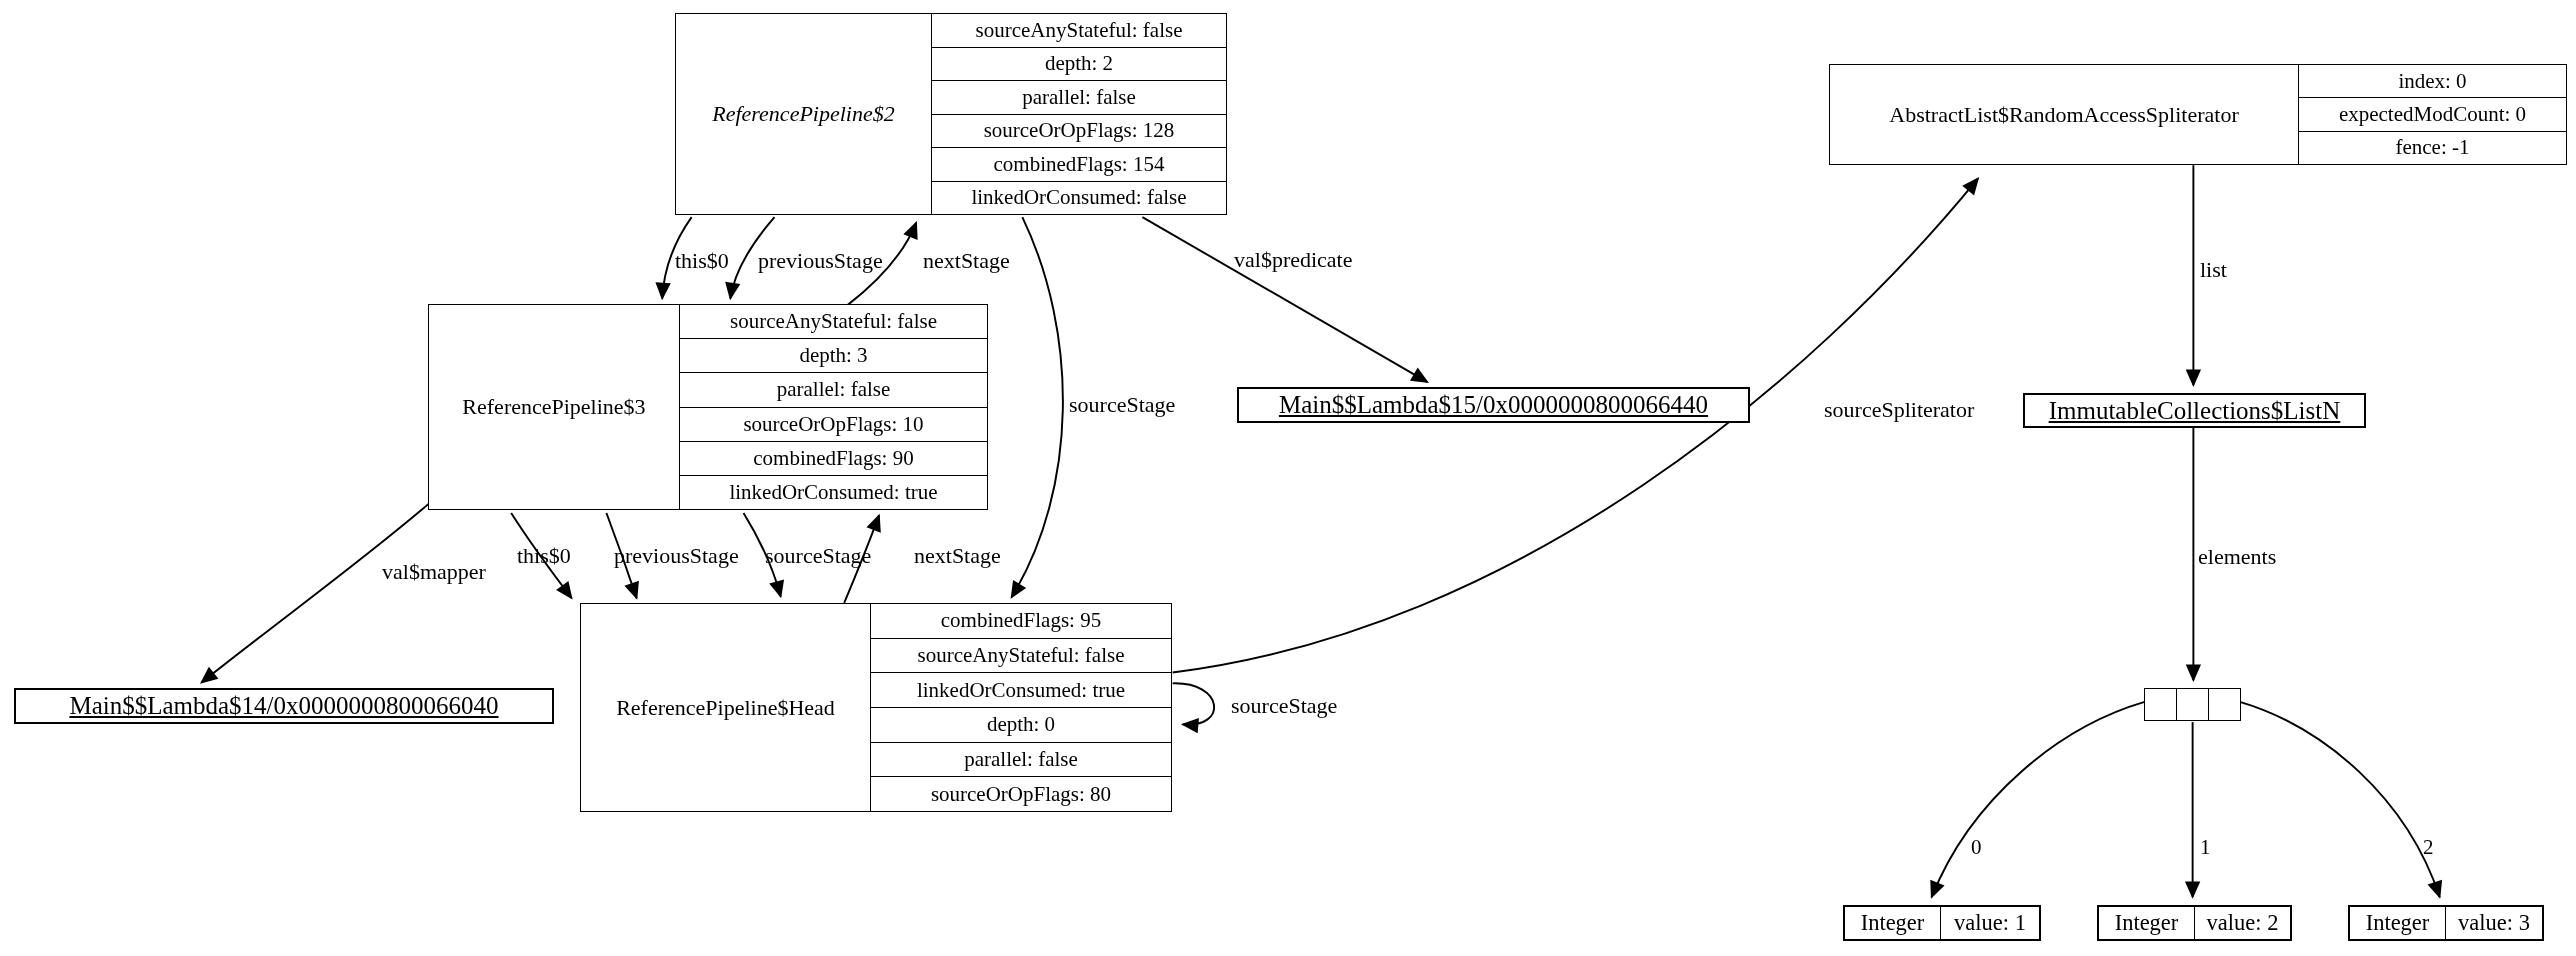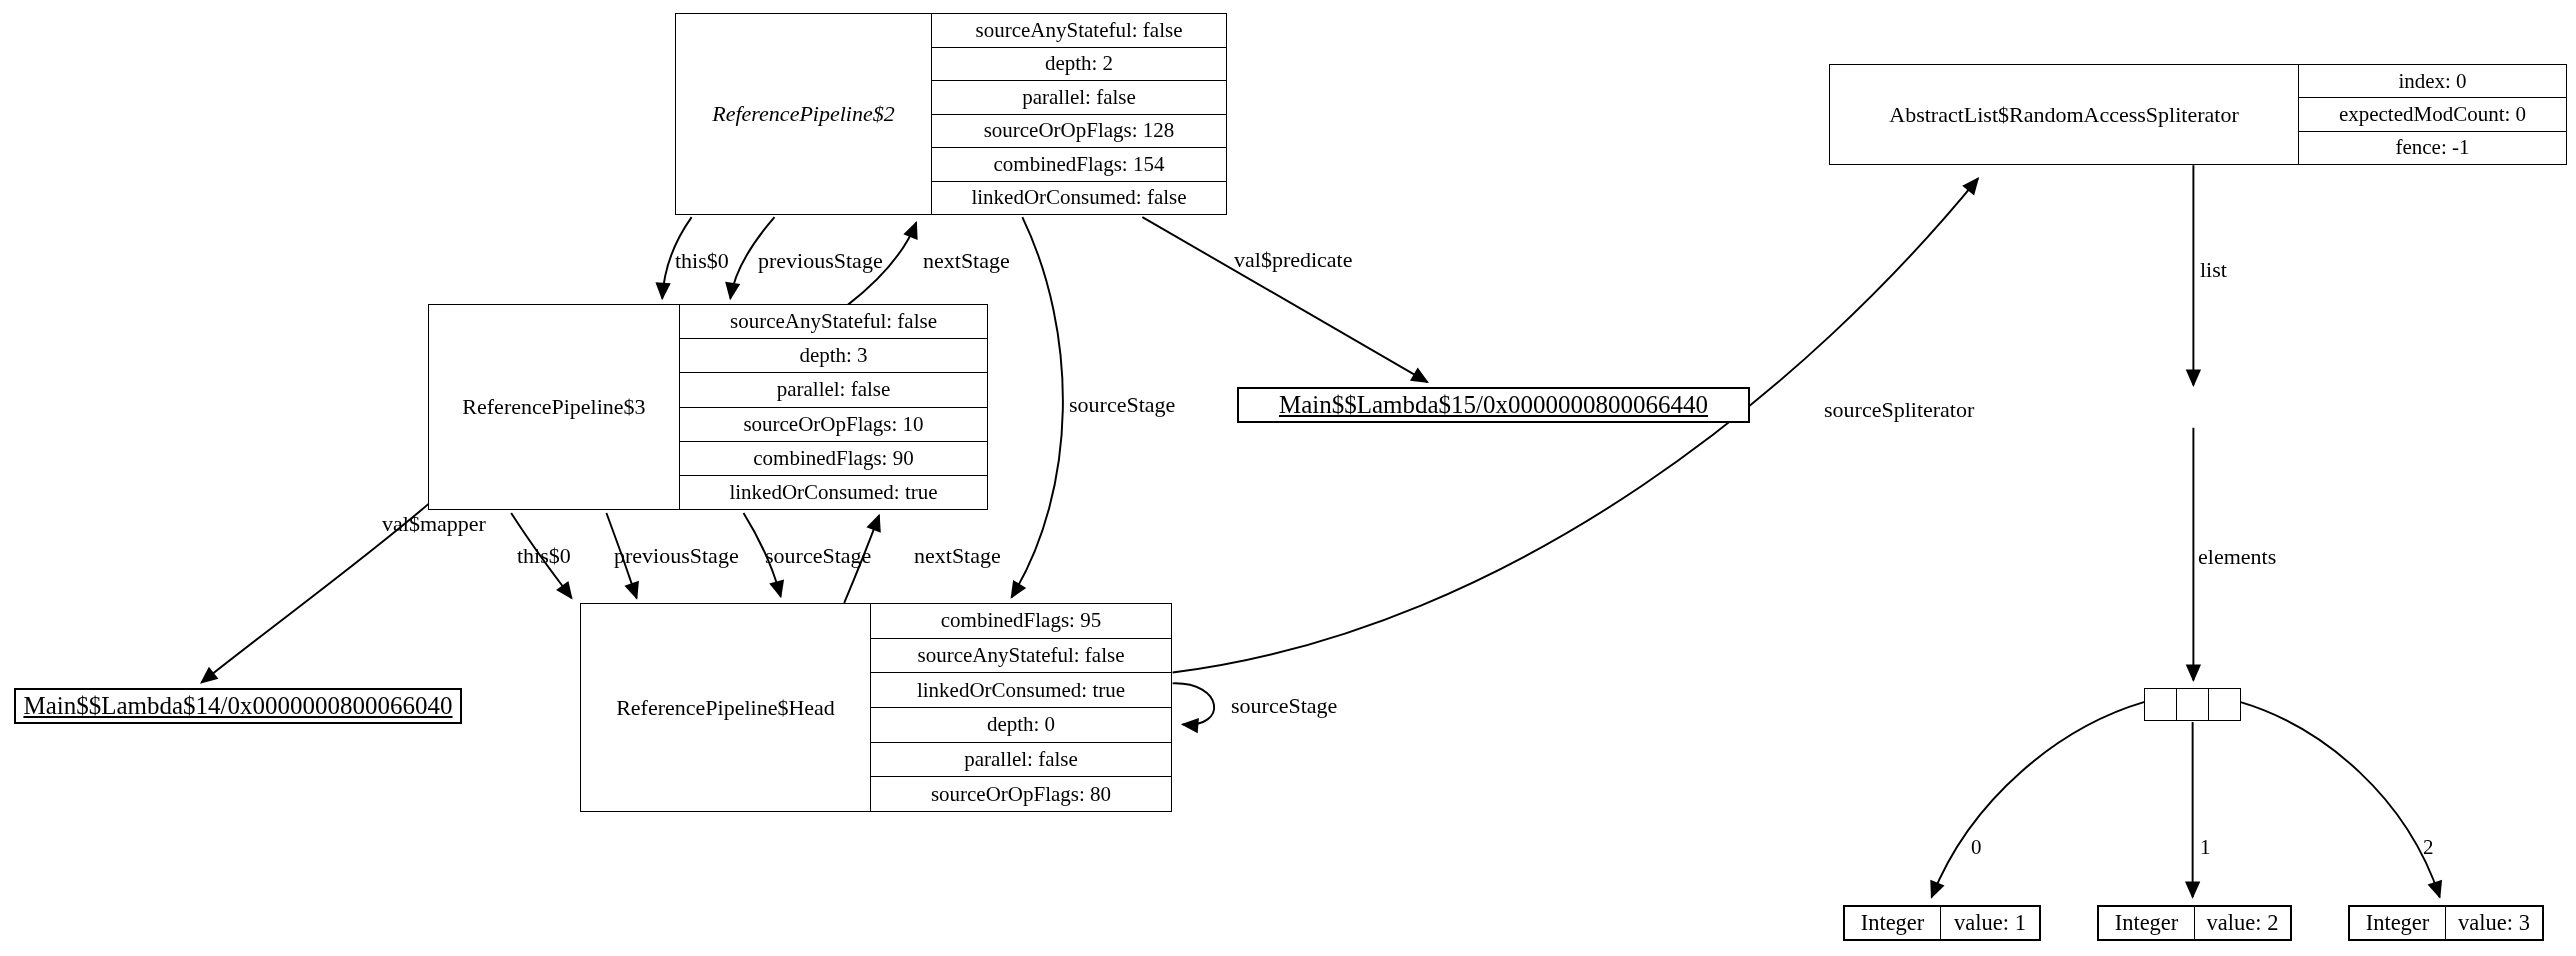--- a/index.html
+++ b/index.html
@@ -106,33 +106,34 @@
     <div class="rec-fields">
       <div class="rec-field">combinedFlags: 95</div>
       <div class="rec-field">sourceAnyStateful: false</div>
       <div class="rec-field">linkedOrConsumed: true</div>
       <div class="rec-field">depth: 0</div>
       <div class="rec-field">parallel: false</div>
       <div class="rec-field">sourceOrOpFlags: 80</div>
     </div>
   </div>
 
-  <div class="node plain" style="left:14px;top:688px;width:448px;height:36px;">Main$$Lambda$14/0x0000000800066040</div>
+  <div class="node plain" style="left:14px;top:688px;width:540px;height:36px;">Main$$Lambda$14/0x0000000800066040</div>
 
   <div class="node plain" style="left:1237px;top:387px;width:513px;height:36px;">Main$$Lambda$15/0x0000000800066440</div>
 
   <div class="node record" style="left:1829px;top:64px;width:738px;height:101px;">
     <div class="rec-label" style="width:469px;">AbstractList$RandomAccessSpliterator</div>
     <div class="rec-fields">
       <div class="rec-field">index: 0</div>
       <div class="rec-field">expectedModCount: 0</div>
       <div class="rec-field">fence: -1</div>
     </div>
   </div>
 
+  <div class="node plain" style="left:2023px;top:393px;width:343px;height:35px;">ImmutableCollections$ListN</div>
 
   <div class="node arraybox" style="left:2144px;top:688px;width:97px;height:33px;">
     <div class="array-slot"></div>
     <div class="array-slot"></div>
     <div class="array-slot"></div>
   </div>
 
   <div class="node pairbox" style="left:1843px;top:905px;width:198px;height:36px;">
     <div class="pair-cell" style="width:96px;flex:0 0 auto;">Integer</div>
     <div class="pair-cell">value: 1</div>
@@ -146,21 +147,21 @@
   <div class="node pairbox" style="left:2348px;top:905px;width:196px;height:36px;">
     <div class="pair-cell" style="width:96px;flex:0 0 auto;">Integer</div>
     <div class="pair-cell">value: 3</div>
   </div>
 
   <div class="edge-label" style="left:675px;top:249px;">this$0</div>
   <div class="edge-label" style="left:758px;top:249px;">previousStage</div>
   <div class="edge-label" style="left:923px;top:249px;">nextStage</div>
   <div class="edge-label" style="left:1234px;top:248px;">val$predicate</div>
   <div class="edge-label" style="left:1069px;top:393px;">sourceStage</div>
-  <div class="edge-label" style="left:382px;top:512px;">val$mapper</div>
+  <div class="edge-label" style="left:382px;top:560px;">val$mapper</div>
   <div class="edge-label" style="left:517px;top:544px;">this$0</div>
   <div class="edge-label" style="left:614px;top:544px;">previousStage</div>
   <div class="edge-label" style="left:765px;top:544px;">sourceStage</div>
   <div class="edge-label" style="left:914px;top:544px;">nextStage</div>
   <div class="edge-label" style="left:1231px;top:694px;">sourceStage</div>
   <div class="edge-label" style="left:1824px;top:398px;">sourceSpliterator</div>
   <div class="edge-label" style="left:2200px;top:258px;">list</div>
   <div class="edge-label" style="left:2198px;top:545px;">elements</div>
   <div class="edge-label small-label" style="left:1971px;top:836px;">0</div>
   <div class="edge-label small-label" style="left:2200px;top:836px;">1</div>

